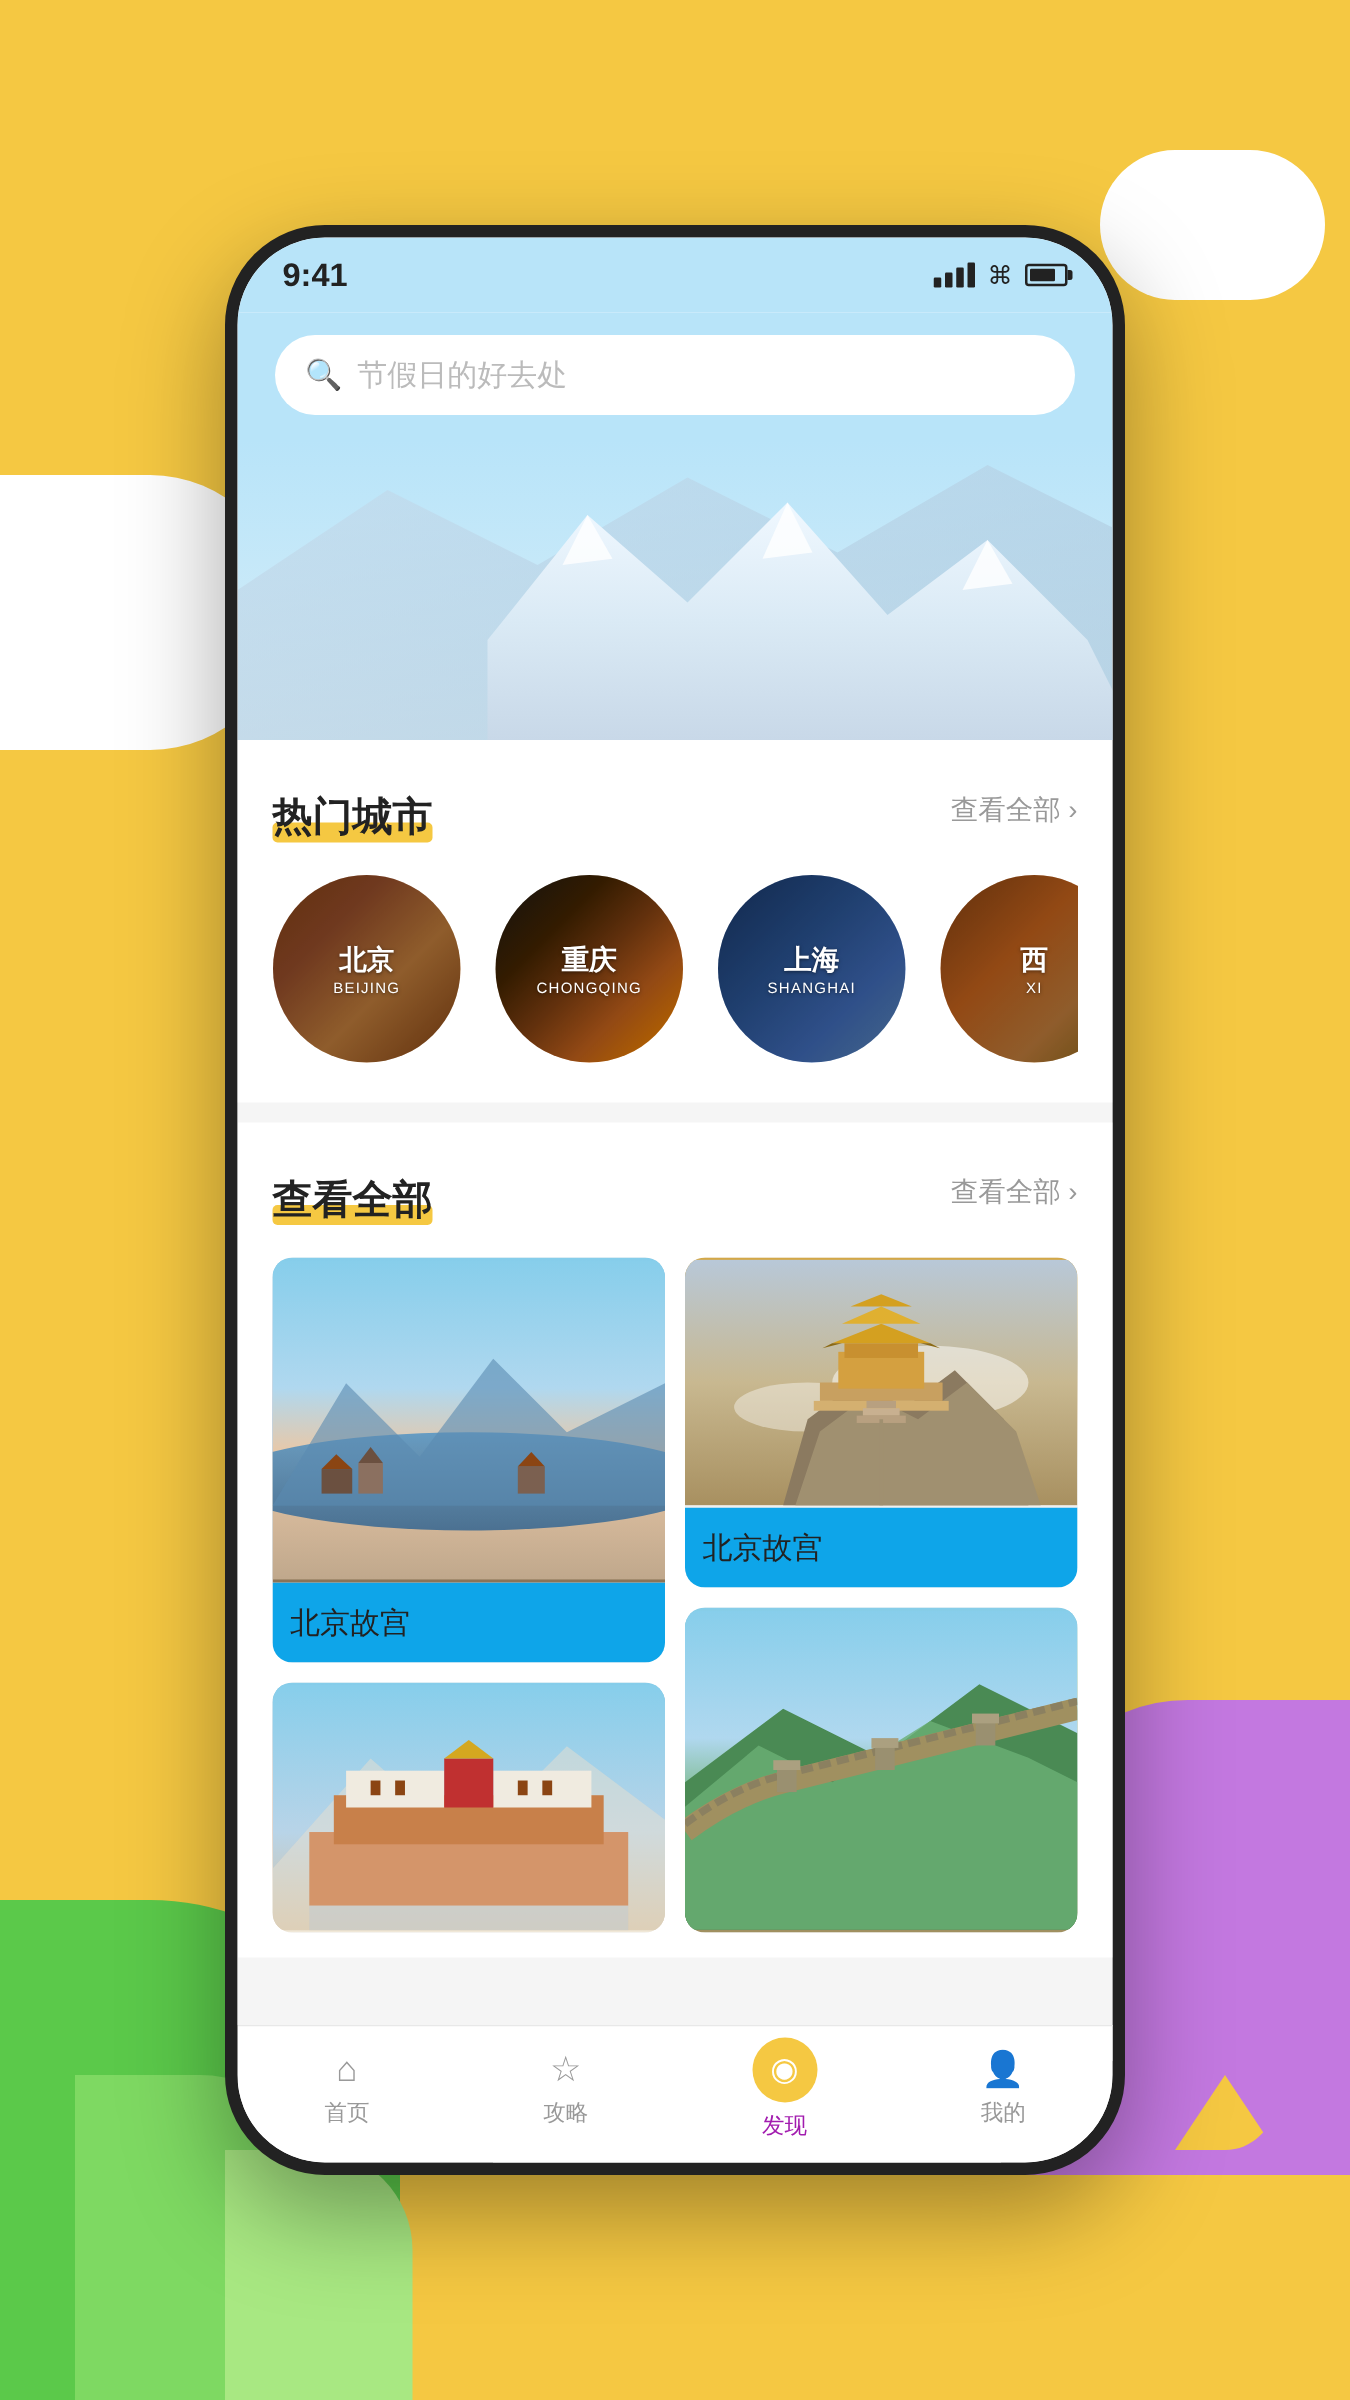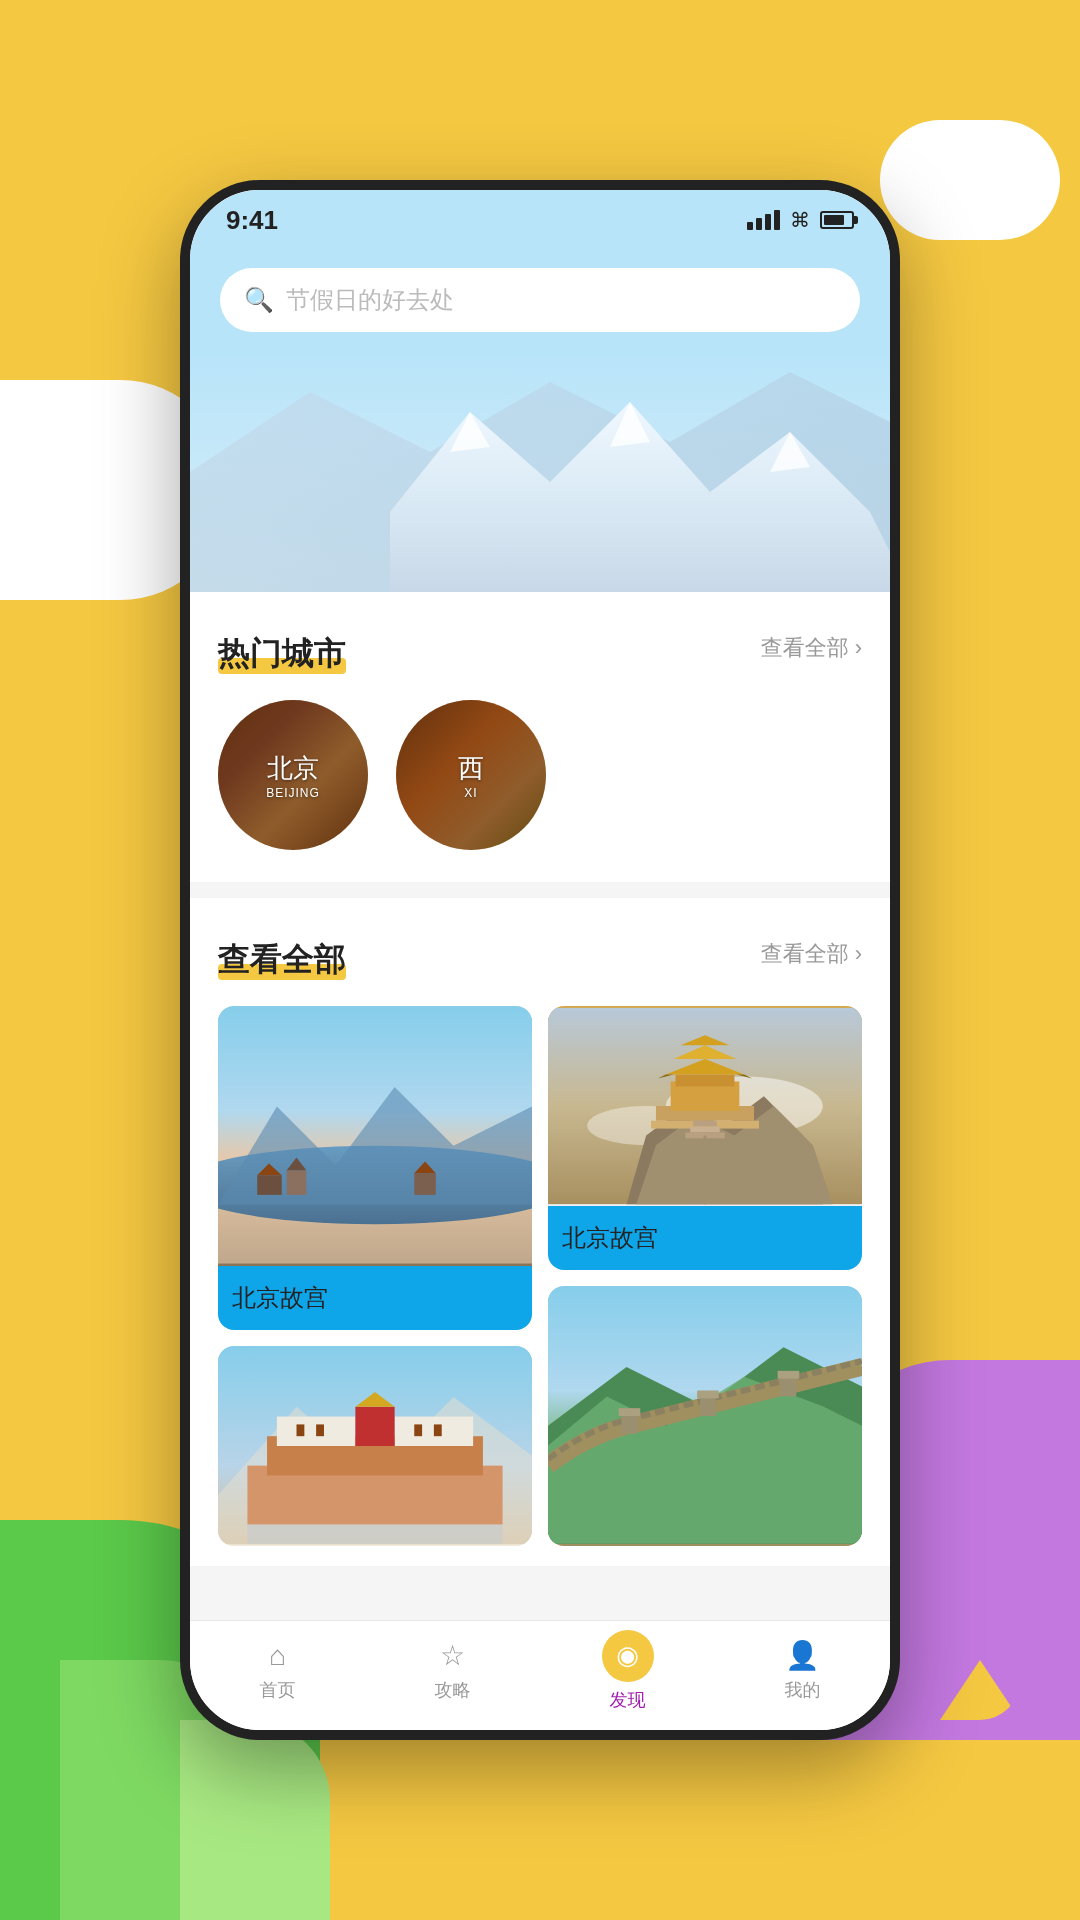--- a/index.html
+++ b/index.html
@@ -267,22 +267,22 @@
       position: absolute;
       inset: 0;
       background: rgba(0,0,0,0.3);
       display: flex;
       flex-direction: column;
       align-items: center;
       justify-content: center;
     }
     .city-name-zh {
       color: white;
-      font-size: 26px;
-      font-weight: 400;
+      font-size: 22px;
+      font-weight: 700;
       text-shadow: 0 1px 3px rgba(0,0,0,0.5);
     }
     .city-name-en {
       color: white;
       font-size: 12px;
       font-weight: 400;
       letter-spacing: 1px;
       text-shadow: 0 1px 3px rgba(0,0,0,0.5);
     }
 
@@ -448,21 +448,37 @@
 
         <div class="city-item">
           <div class="city-circle city-beijing">
             <div class="city-circle-overlay">
               <span class="city-name-zh">北京</span>
               <span class="city-name-en">BEIJING</span>
             </div>
           </div>
         </div>
 
-
+        <div class="city-item">
+          <div class="city-circle city-chongqing">
+            <div class="city-circle-overlay">
+              <span class="city-name-zh">重庆</span>
+              <span class="city-name-en">CHONGQING</span>
+            </div>
+          </div>
+        </div>
+
+        <div class="city-item">
+          <div class="city-circle city-shanghai">
+            <div class="city-circle-overlay">
+              <span class="city-name-zh">上海</span>
+              <span class="city-name-en">SHANGHAI</span>
+            </div>
+          </div>
+        </div>
 
         <div class="city-item">
           <div class="city-circle city-xi">
             <div class="city-circle-overlay">
               <span class="city-name-zh">西</span>
               <span class="city-name-en">XI</span>
             </div>
           </div>
         </div>
 

